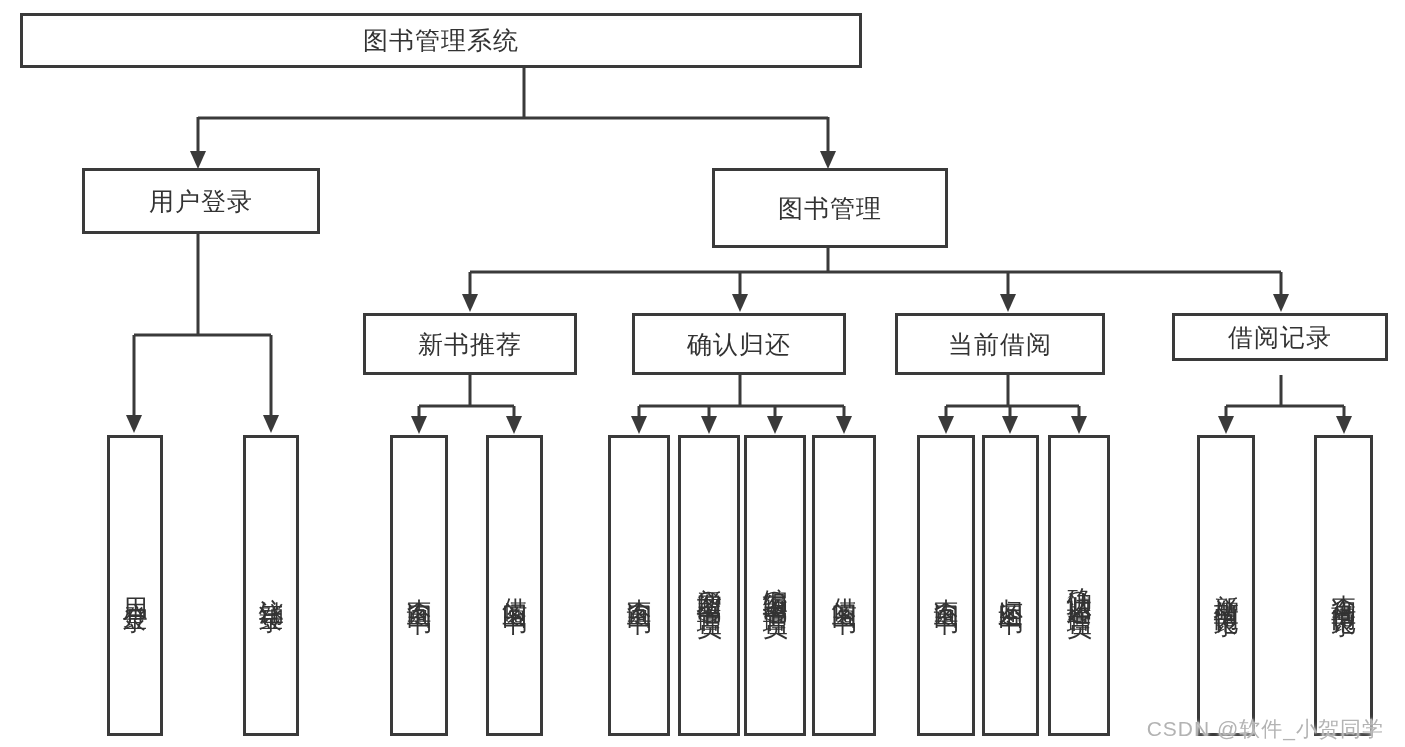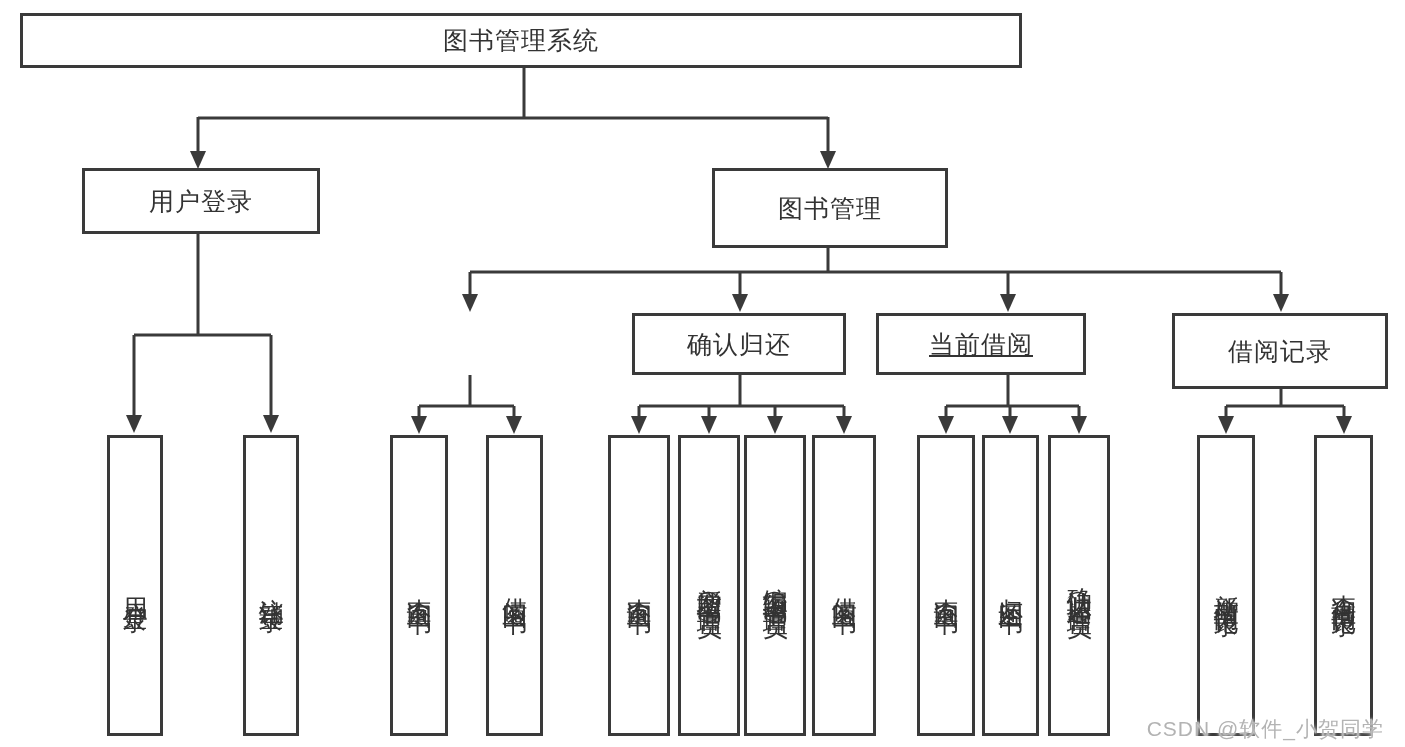--- a/index.html
+++ b/index.html
@@ -112,38 +112,41 @@
 
       <polygon points="938,416 954,416 946,434"></polygon>
       <polygon points="1002,416 1018,416 1010,434"></polygon>
       <polygon points="1071,416 1087,416 1079,434"></polygon>
 
       <polygon points="1218,416 1234,416 1226,434"></polygon>
       <polygon points="1336,416 1352,416 1344,434"></polygon>
     </g>
   </svg>
 
-  <div class="node" style="left:20px; top:13px; width:1002px; height:55px;">
+  <div class="node" style="left:20px; top:13px; width:842px; height:55px;">
     <span>图书管理系统</span>
   </div>
 
   <div class="node" style="left:82px; top:168px; width:238px; height:66px;">
     <span>用户登录</span>
   </div>
   <div class="node" style="left:712px; top:168px; width:236px; height:80px;">
     <span>图书管理</span>
   </div>
 
+  <div class="node" style="left:363px; top:313px; width:214px; height:62px;">
+    <span>新书推荐</span>
+  </div>
   <div class="node" style="left:632px; top:313px; width:214px; height:62px;">
     <span>确认归还</span>
   </div>
-  <div class="node" style="left:876px; top:313px; width:210px; height:62px;text-decoration:underline;">
+  <div class="node" style="left:895px; top:313px; width:210px; height:62px;">
     <span>当前借阅</span>
   </div>
-  <div class="node" style="left:1172px; top:313px; width:216px; height:76px;align-items:center;">
+  <div class="node" style="left:1172px; top:313px; width:216px; height:48px;align-items:center;">
     <span>借阅记录</span>
   </div>
 
   <div class="leaf" style="left:107px; width:56px;">
     <span class="vtext">用户登录</span>
   </div>
   <div class="leaf" style="left:243px; width:56px;">
     <span class="vtext">注销登录</span>
   </div>
 

